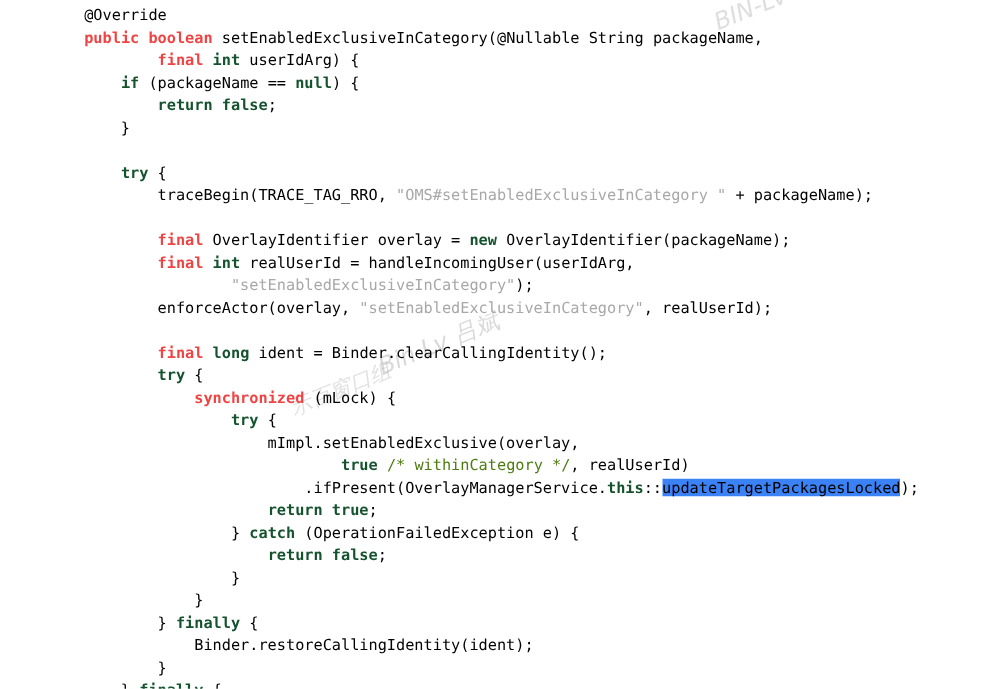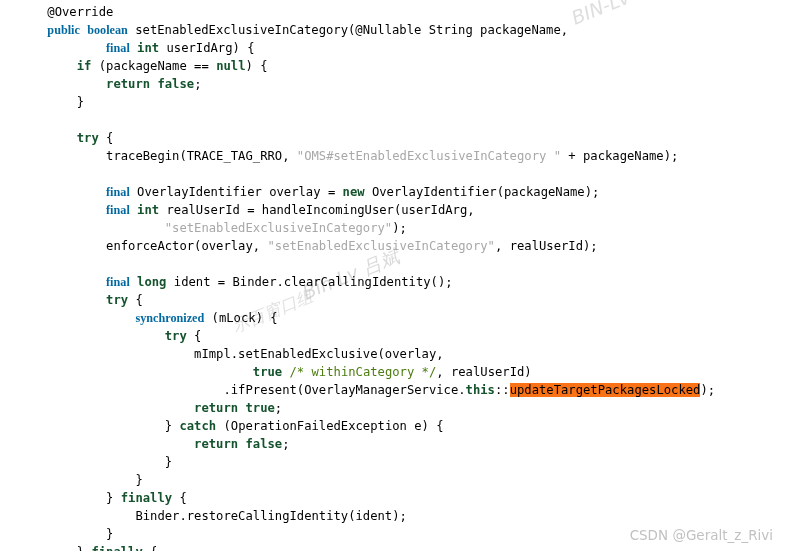--- a/index.html
+++ b/index.html
@@ -34,31 +34,31 @@
     line-height: 18.0px;
     letter-spacing: 0px;
     white-space: pre;
     color: #000000;
     z-index: 3;
   }
 
   .ln {
     display: block;
     height: 18px;
-    padding-left: 18px;
+    padding-left: 38px;
     white-space: pre;
   }
 
   
-  .kw      { color: #0369a1; font-weight: bold; font-family: Liberation Serif, serif; }  
+  .kw      { color: #ef4444; font-weight: bold; }  
   .kw2     { color: #14532d; font-weight: bold; }  
   .str     { color: #a8a8a8; }                      
   .cmt     { color: #4d7c0f; }                      
   .pl      { color: #000000; }                      
-  .hl      { background: #f97316; }                 
+  .hl      { background: #3b82f6; }                 
 
   
   .wm {
     position: absolute;
     color: rgba(150, 150, 150, 0.30);
     font-family: "DejaVu Sans", "Liberation Sans", sans-serif;
     white-space: nowrap;
     pointer-events: none;
     user-select: none;
     z-index: 2;
@@ -98,15 +98,14 @@
 </head>
 <body>
 
 <div id="code-viewer">
 
   <pre id="code-block"><span class="ln"><span class="pl">    @Override</span></span><span class="ln"><span class="pl">    </span><span class="kw">public</span><span class="pl"> </span><span class="kw">boolean</span><span class="pl"> setEnabledExclusiveInCategory(@Nullable String packageName,</span></span><span class="ln"><span class="pl">            </span><span class="kw">final</span><span class="pl"> </span><span class="kw2">int</span><span class="pl"> userIdArg) {</span></span><span class="ln"><span class="pl">        </span><span class="kw2">if</span><span class="pl"> (packageName == </span><span class="kw2">null</span><span class="pl">) {</span></span><span class="ln"><span class="pl">            </span><span class="kw2">return</span><span class="pl"> </span><span class="kw2">false</span><span class="pl">;</span></span><span class="ln"><span class="pl">        }</span></span><span class="ln">&nbsp;</span><span class="ln"><span class="pl">        </span><span class="kw2">try</span><span class="pl"> {</span></span><span class="ln"><span class="pl">            traceBegin(TRACE_TAG_RRO, </span><span class="str">"OMS#setEnabledExclusiveInCategory "</span><span class="pl"> + packageName);</span></span><span class="ln">&nbsp;</span><span class="ln"><span class="pl">            </span><span class="kw">final</span><span class="pl"> OverlayIdentifier overlay = </span><span class="kw2">new</span><span class="pl"> OverlayIdentifier(packageName);</span></span><span class="ln"><span class="pl">            </span><span class="kw">final</span><span class="pl"> </span><span class="kw2">int</span><span class="pl"> realUserId = handleIncomingUser(userIdArg,</span></span><span class="ln"><span class="pl">                    </span><span class="str">"setEnabledExclusiveInCategory"</span><span class="pl">);</span></span><span class="ln"><span class="pl">            enforceActor(overlay, </span><span class="str">"setEnabledExclusiveInCategory"</span><span class="pl">, realUserId);</span></span><span class="ln">&nbsp;</span><span class="ln"><span class="pl">            </span><span class="kw">final</span><span class="pl"> </span><span class="kw2">long</span><span class="pl"> ident = Binder.clearCallingIdentity();</span></span><span class="ln"><span class="pl">            </span><span class="kw2">try</span><span class="pl"> {</span></span><span class="ln"><span class="pl">                </span><span class="kw">synchronized</span><span class="pl"> (mLock) {</span></span><span class="ln"><span class="pl">                    </span><span class="kw2">try</span><span class="pl"> {</span></span><span class="ln"><span class="pl">                        mImpl.setEnabledExclusive(overlay,</span></span><span class="ln"><span class="pl">                                </span><span class="kw2">true</span><span class="pl"> </span><span class="cmt">/* withinCategory */</span><span class="pl">, realUserId)</span></span><span class="ln"><span class="pl">                            .ifPresent(OverlayManagerService.</span><span class="kw2">this</span><span class="pl">::</span><span class="hl">updateTargetPackagesLocked</span><span class="pl">);</span></span><span class="ln"><span class="pl">                        </span><span class="kw2">return</span><span class="pl"> </span><span class="kw2">true</span><span class="pl">;</span></span><span class="ln"><span class="pl">                    } </span><span class="kw2">catch</span><span class="pl"> (OperationFailedException e) {</span></span><span class="ln"><span class="pl">                        </span><span class="kw2">return</span><span class="pl"> </span><span class="kw2">false</span><span class="pl">;</span></span><span class="ln"><span class="pl">                    }</span></span><span class="ln"><span class="pl">                }</span></span><span class="ln"><span class="pl">            } </span><span class="kw2">finally</span><span class="pl"> {</span></span><span class="ln"><span class="pl">                Binder.restoreCallingIdentity(ident);</span></span><span class="ln"><span class="pl">            }</span></span><span class="ln"><span class="pl">        } </span><span class="kw2">finally</span><span class="pl"> {</span></span></pre>
 
   <div class="wm" id="wm-top">BIN-LV</div>
   <div class="wm" id="wm-mid">Bin Lv 吕斌</div>
   <div class="wm" id="wm-mid2">示百窗口组</div>
-  <div class="wm" id="wm-bottom">CSDN @Geralt_z_Rivi</div>
 
 </div>
 
 </body></html>

